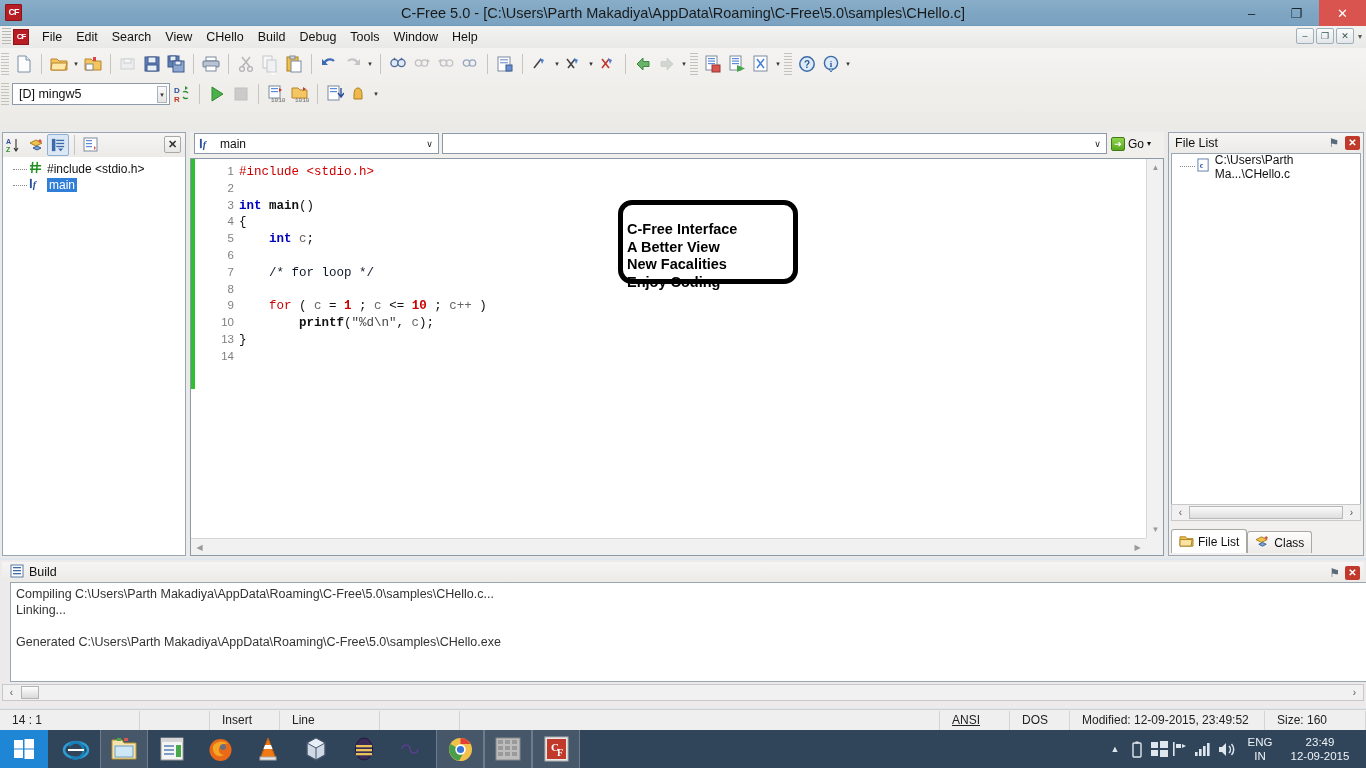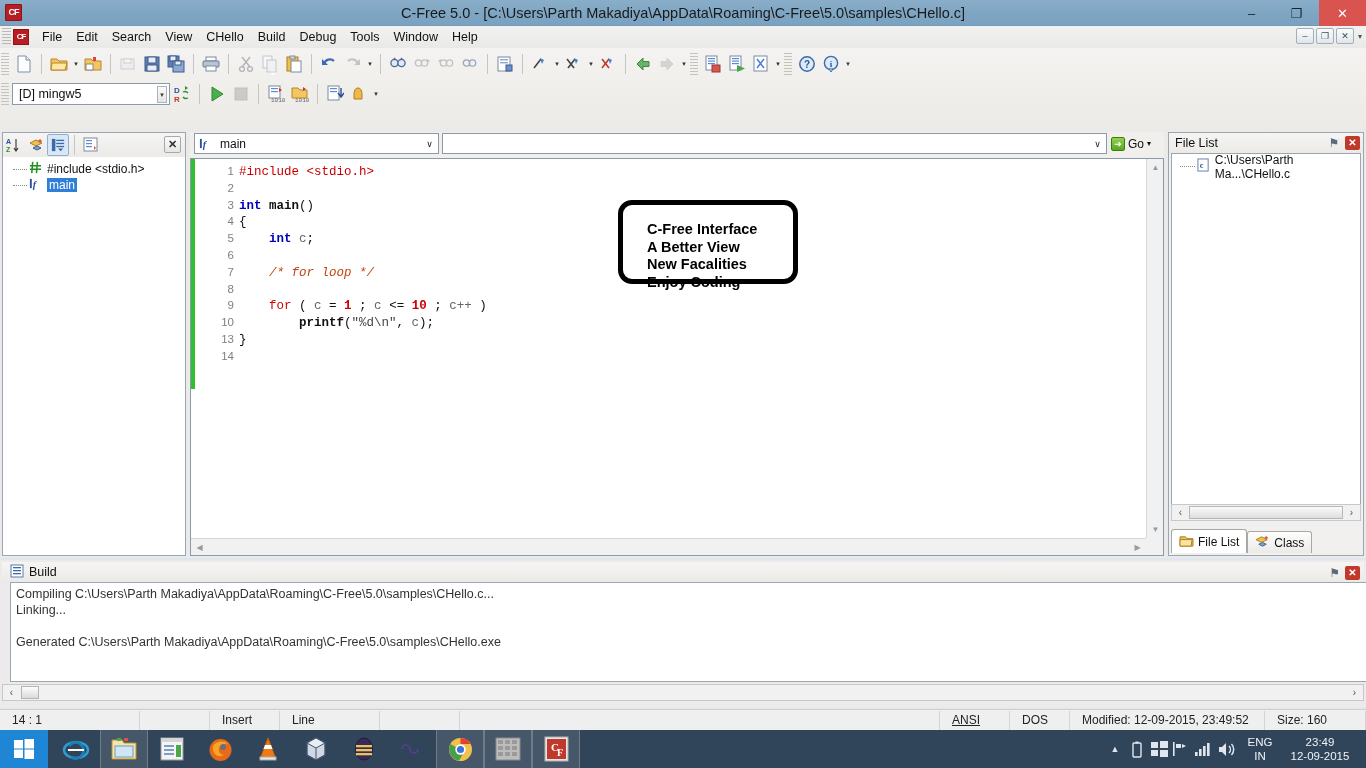--- a/index.html
+++ b/index.html
@@ -188,21 +188,21 @@
   .gutter {
     width: 44px; text-align: right; padding-right: 5px; color: #808080; font-size: 11.5px;
     font-family: "Liberation Sans", sans-serif;
   }
   .ctext { color: #111; }
   .c-pre { color: #cc0000; }
   .c-kw  { color: #0000c0; font-weight: bold; }
   .c-id  { color: #666666; }
   .c-num { color: #cc0000; font-weight: bold; }
   .c-str { color: #444444; }
-  .c-com { color: #c2410c; font-style: italic; }
+  .c-com { color: #0f172a; }
   .c-fn  { color: #111111; font-weight: bold; }
   .c-op  { color: #111111; }
 
   
   .vscroll {
     position: absolute; right: 0; top: 0; width: 17px; bottom: 17px;
     background: #f1f1f1; border-left: 1px solid #d6d6d6;
   }
   .hscroll {
     position: absolute; left: 0; bottom: 0; height: 17px; right: 17px;
@@ -252,21 +252,21 @@
     font-size: 12px; color: #111;
     background: linear-gradient(to bottom,#fdfdfd,#eceae7);
     border: 1px solid #a9a9a4; border-bottom: none; border-radius: 3px 3px 0 0;
   }
   .fl-tab.active { background: #fff; height: 24px; }
 
   
   .callout {
     position: absolute; left: 621px; top: 199px; width: 180px; height: 84px;
     background: #fff; border: 5px solid #000; border-radius: 14px;
-    box-sizing: border-box; padding: 16px 0 0 24px;
+    box-sizing: border-box; padding: 16px 0 0 4px;
   }
   .callout div {
     font-family: "Liberation Sans", sans-serif; font-size: 14.5px; font-weight: bold;
     color: #000; line-height: 17.5px;
   }
 
   
   .buildpanel {
     position: absolute; left: 0; top: 560px; width: 1366px; height: 148px;
     background: #eceaea;

